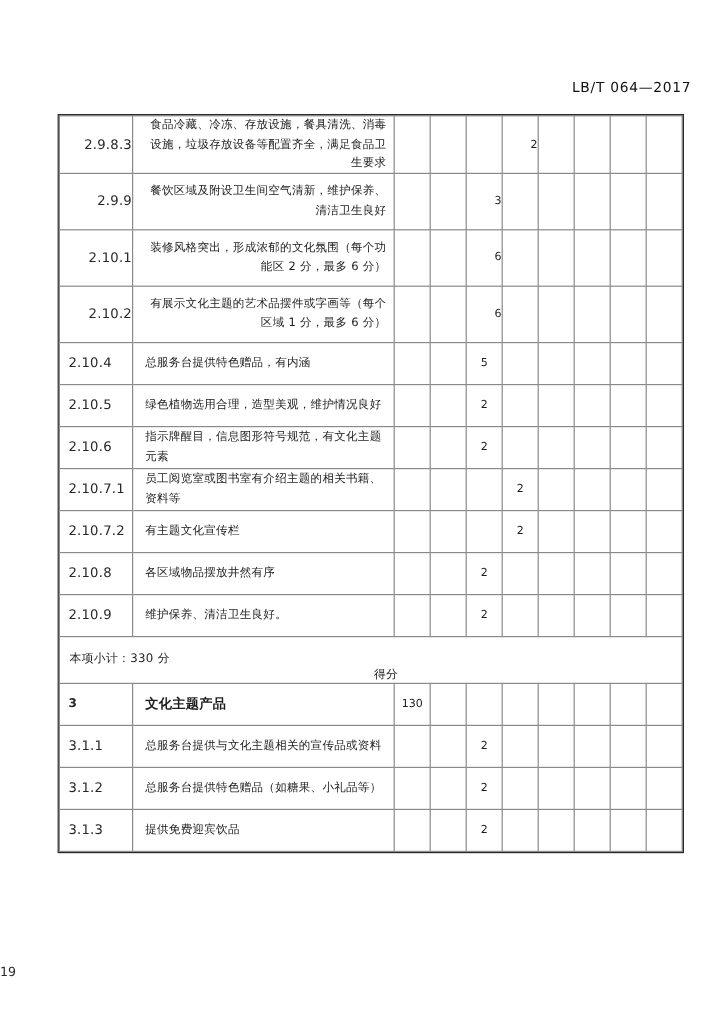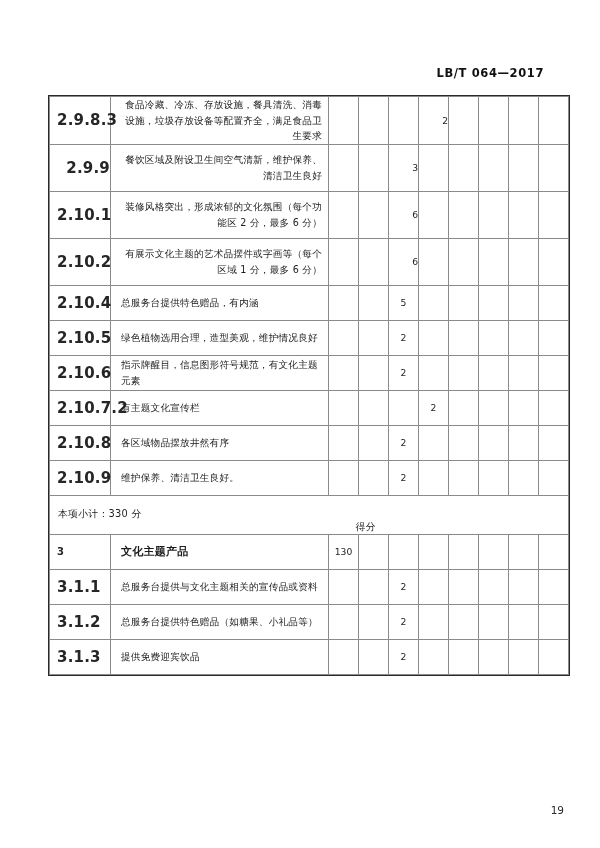--- a/index.html
+++ b/index.html
@@ -16,26 +16,26 @@
     color: #1a1a1a;
     overflow: hidden;
   }
 
   
   .page-header {
     position: absolute;
     top: 66px;
     left: 0;
     width: 600px;
-    padding-right: 56px;
+    padding-right: 24px;
     text-align: right;
     font-size: 11.5px;
     letter-spacing: 0.6px;
     color: #111;
-    font-weight: 700;
+    font-weight: 400;
   }
 
   
   .table-wrap {
     position: absolute;
     top: 96px;
     left: 49px;
     width: 519px;
   }
   table.score-table {
@@ -63,25 +63,24 @@
   col.c-n2    { width: 30px; }
   col.c-n3    { width: 30px; }
   col.c-n4    { width: 30px; }
   col.c-n5    { width: 30px; }
   col.c-n6    { width: 30px; }
   col.c-n7    { width: 30px; }
   col.c-n8    { width: 30px; }
 
   .cell-code {
     padding: 0 0 0 7px;
-    font-size: 15px;
+    font-size: 11px;
     color: #262626;
     letter-spacing: 0.2px;
     white-space: nowrap;
-    font-weight: bold;
   }
   .cell-text {
     padding: 0 6px 0 10px;
     font-size: 9.6px;
     line-height: 1.62;
     color: #1c1c1c;
     letter-spacing: 0.25px;
   }
   .cell-num {
     text-align: center;
@@ -98,37 +97,35 @@
   tr.r-section .cell-text { font-weight: 700; font-size: 11px; }
 
   
   .subtotal-inner {
     display: flex;
     align-items: center;
     height: 100%;
     padding-left: 8px;
     font-size: 9.8px;
     letter-spacing: 0.3px;
-    gap: 44px;
   }
   .subtotal-left { white-space: nowrap; }
   .subtotal-right {
     margin-left: 170px;
     white-space: nowrap;
     margin-top: 25px;
   }
 
   
   .page-number {
     position: absolute;
     bottom: 32px;
     left: 0;
     width: 600px;
     padding-right: 36px;
-    text-align: right;
     font-size: 10.5px;
     color: #2a2a2a;
   }
 </style>
 </head>
 <body>
 
 <div class="page-header">LB/T 064—2017</div>
 
 <div class="table-wrap">
@@ -253,20 +250,36 @@
           <td class="cell-num"></td>
           <td class="cell-num"><span>2</span></td>
           <td class="cell-num"></td>
           <td class="cell-num"></td>
           <td class="cell-num"></td>
           <td class="cell-num"></td>
           <td class="cell-num"></td>
         </tr>
         <tr class="r-1line">
           <td>
+            <div class="cell-code">2.10.7.1</div>
+          </td>
+          <td>
+            <div class="cell-text">员工阅览室或图书室有介绍主题的相关书籍、资料等</div>
+          </td>
+          <td class="cell-num"></td>
+          <td class="cell-num"></td>
+          <td class="cell-num"></td>
+          <td class="cell-num"><span>2</span></td>
+          <td class="cell-num"></td>
+          <td class="cell-num"></td>
+          <td class="cell-num"></td>
+          <td class="cell-num"></td>
+        </tr>
+        <tr class="r-1line">
+          <td>
             <div class="cell-code">2.10.7.2</div>
           </td>
           <td>
             <div class="cell-text">有主题文化宣传栏</div>
           </td>
           <td class="cell-num"></td>
           <td class="cell-num"></td>
           <td class="cell-num"></td>
           <td class="cell-num"><span>2</span></td>
           <td class="cell-num"></td>

